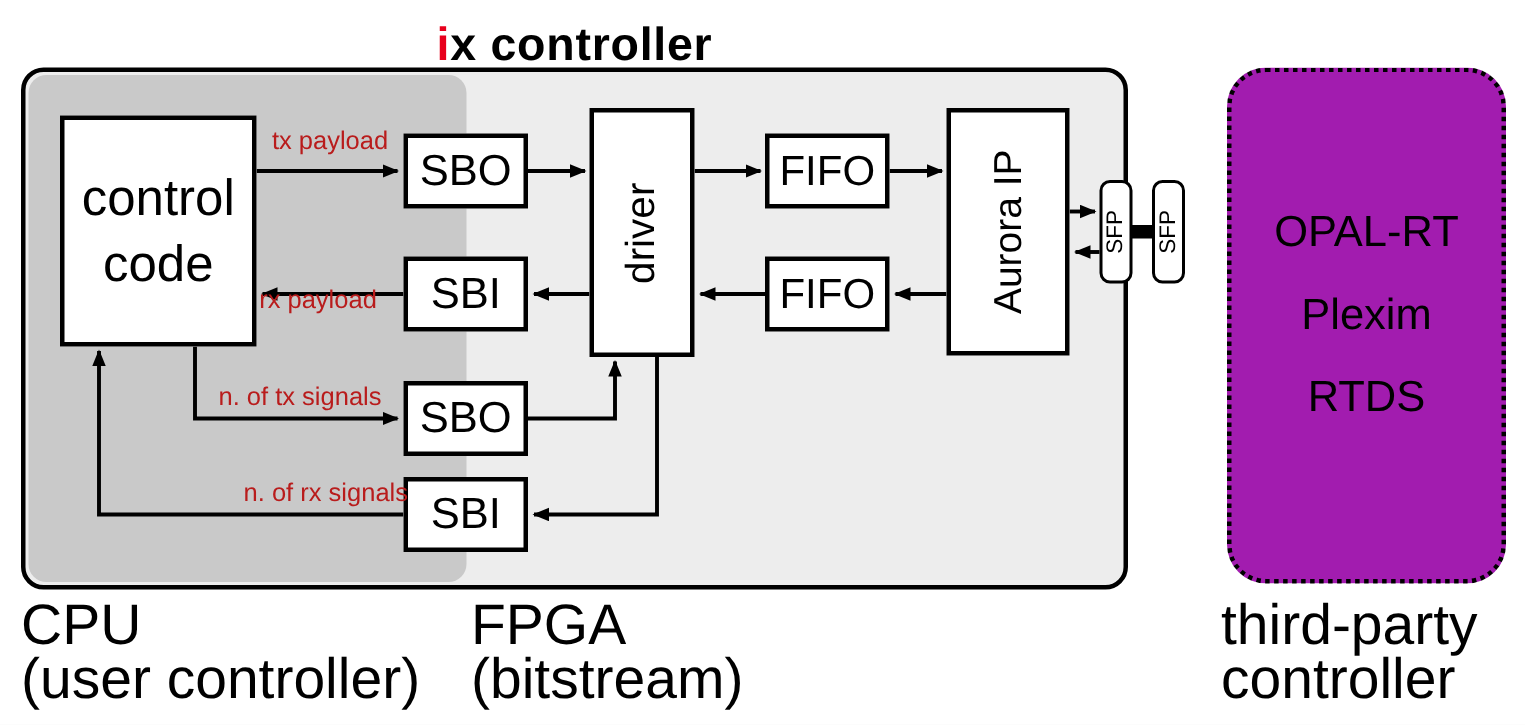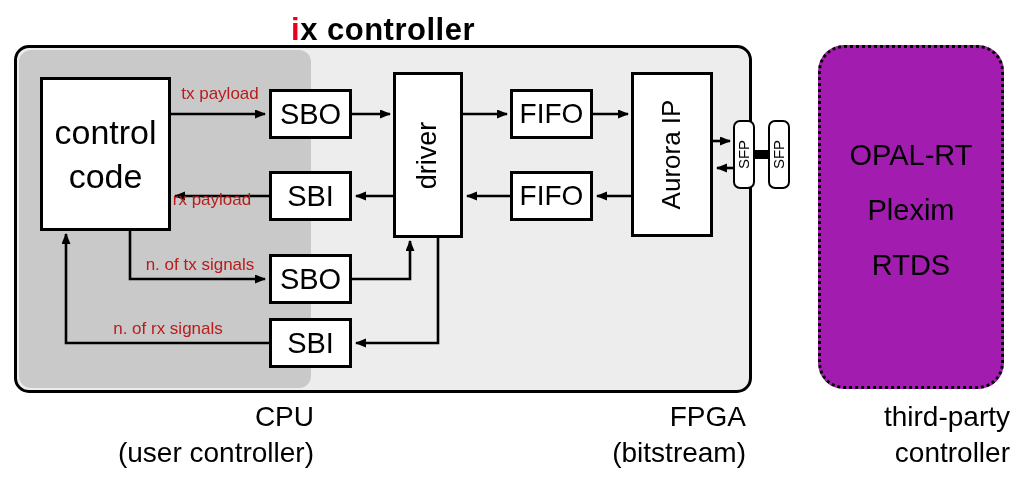--- a/index.html
+++ b/index.html
@@ -134,28 +134,28 @@
   .edge-label {
     position: absolute;
     font-size: 17px;
     color: #b91c1c;
     text-align: center;
     white-space: nowrap;
   }
   #lbl-tx-payload { left: 172px; top: 84px;  width: 96px; }
   #lbl-rx-payload { left: 172px; top: 168px; width: 80px; margin-top: 22px; }
   #lbl-ntx        { left: 132px; top: 255px; width: 136px; text-align: center; }
-  #lbl-nrx        { left: 78px;  top: 319px; width: 180px; }
+  #lbl-nrx        { left: 92px;  top: 319px; width: 180px; text-align: right; }
 
   
   .caption {
     position: absolute;
     top: 399px;
-    text-align: right;
-    font-size: 28px;
+    text-align: left;
+    font-size: 38px;
     line-height: 36px;
     color: #000000;
   }
   #caption-cpu  { left: 14px;  width: 300px; }
   #caption-fpga { left: 314px; width: 432px; }
   #caption-sim  { left: 814px; width: 196px; }
 </style>
 </head>
 <body>
 

